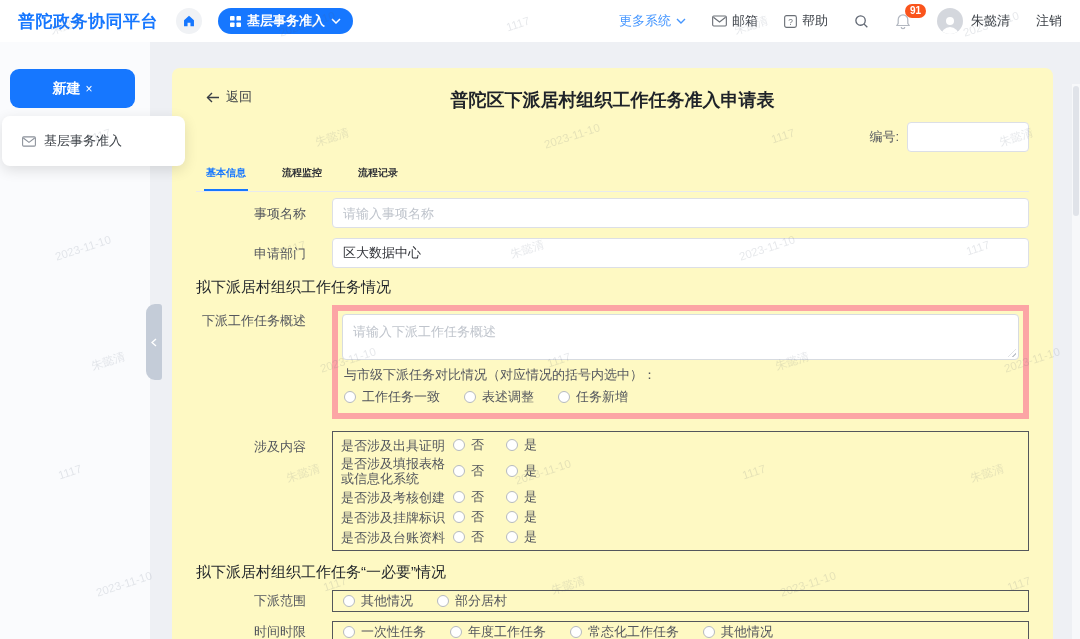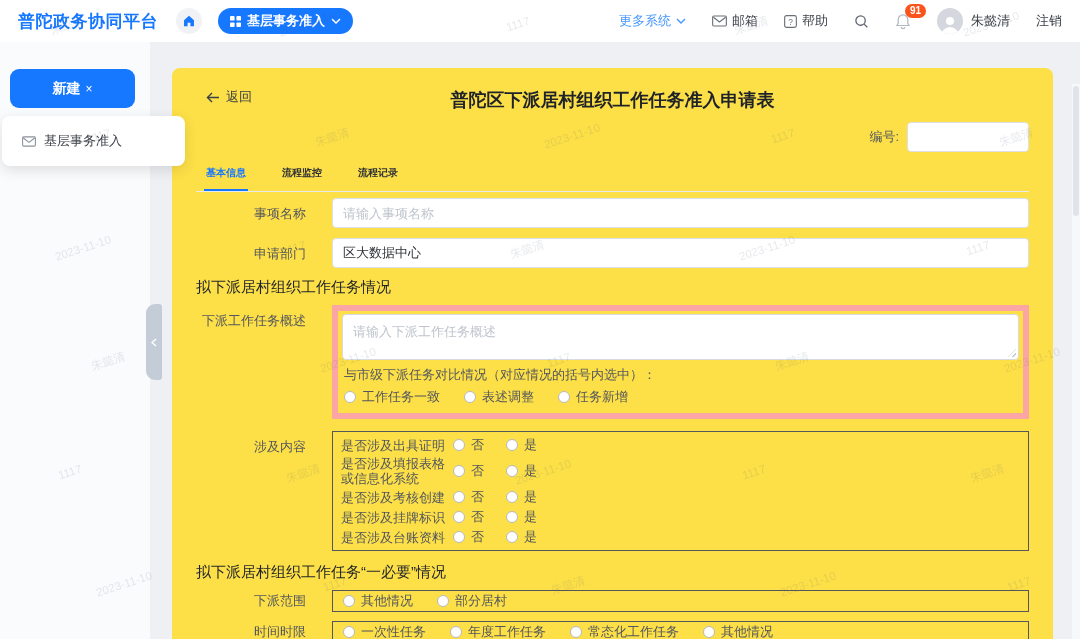--- a/index.html
+++ b/index.html
@@ -23,21 +23,21 @@
   
   .page { position:absolute; top:42px; left:0; right:0; bottom:0; background:#eef0f4; }
   .side { position:absolute; left:0; top:0; width:150px; height:100%; background:#fafbfd; }
   .collapse-handle { position:absolute; left:146px; top:262px; width:16px; height:76px; background:#c4ccd8; border-radius:9px 3px 3px 9px; display:flex; align-items:center; justify-content:center; color:#fff; font-size:10px; cursor:pointer; z-index:5; }
   .new-btn { position:absolute; left:10px; top:27px; width:125px; height:39px; background:#1677ff; border:none; border-radius:9px; color:#fff; font-size:14px; font-weight:bold; cursor:pointer; z-index:6; display:flex; align-items:center; justify-content:center; gap:5px; font-family:inherit; }
   .new-btn .x { font-weight:normal; font-size:12px; }
   .dropdown { position:absolute; left:2px; top:74px; width:183px; height:50px; background:#fff; border-radius:8px; box-shadow:0 4px 14px rgba(0,0,0,.12); z-index:6; display:flex; align-items:center; }
   .dd-item { display:flex; align-items:center; gap:8px; padding-left:20px; width:100%; height:100%; cursor:pointer; color:#3a3f45; }
 
   
-  .card { position:absolute; left:172px; top:26px; width:881px; height:571px; background:#fde047; border-radius:8px 8px 0 0; padding:20px 24px 0; overflow:hidden; }
+  .card { position:absolute; left:172px; top:26px; width:881px; height:571px; background:#fef9c3; border-radius:8px 8px 0 0; padding:20px 24px 0; overflow:hidden; }
   .card-top { position:relative; height:20px; }
   .back { position:absolute; left:10px; top:0; display:flex; align-items:center; gap:6px; cursor:pointer; color:#3a3f45; }
   .title { text-align:center; font-size:18px; font-weight:bold; color:#1f2329; }
   .serial-row { margin-top:14px; display:flex; justify-content:flex-end; align-items:center; gap:8px; }
   .serial-row input { width:122px; height:30px; border:1px solid #dcdfe6; border-radius:4px; padding:0 8px; font-family:inherit; font-size:13px; }
   .lbl { color:#54575e; }
 
   .tabs { margin-top:6px; border-bottom:1px solid #e8eaee; display:flex; gap:32px; padding-left:8px; }
   .tab { padding:8px 2px 9px; font-weight:bold; font-size:10px; color:#303238; cursor:pointer; border-bottom:2px solid transparent; }
   .tab.active { color:#1677ff; border-bottom-color:#1677ff; }

